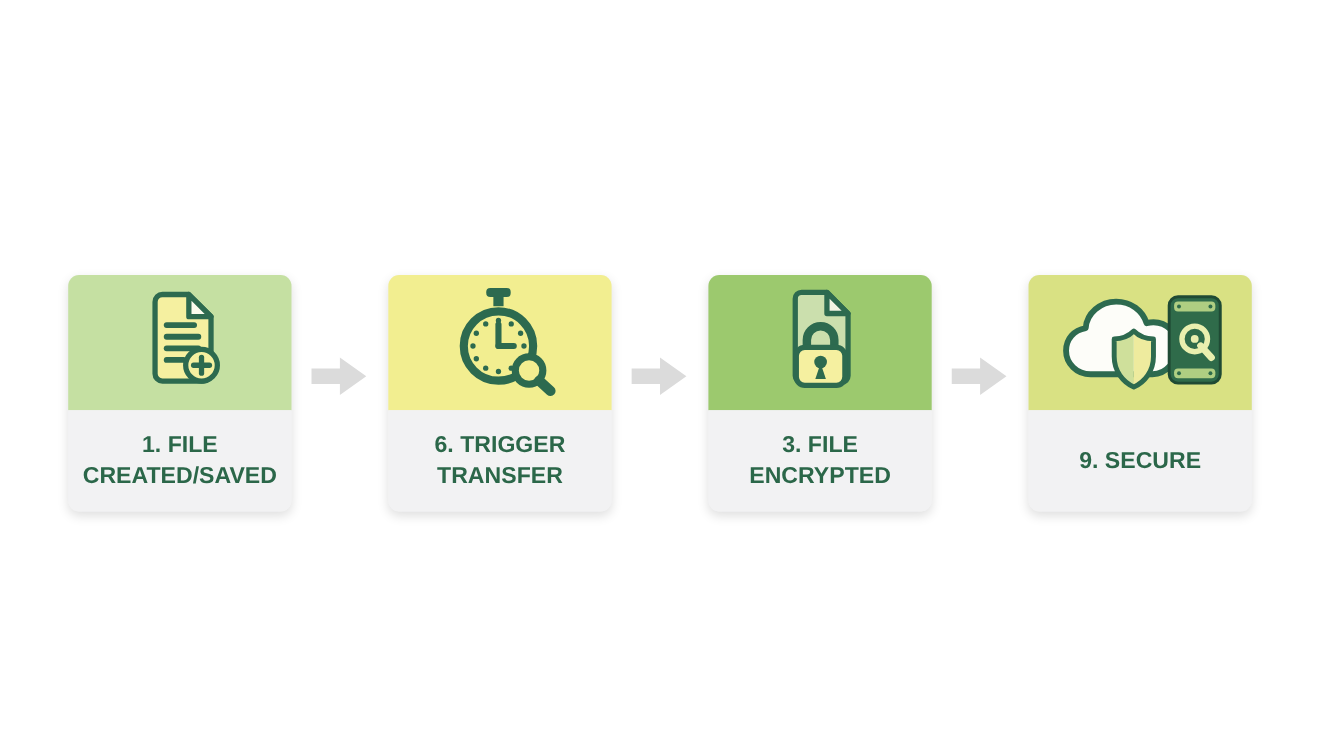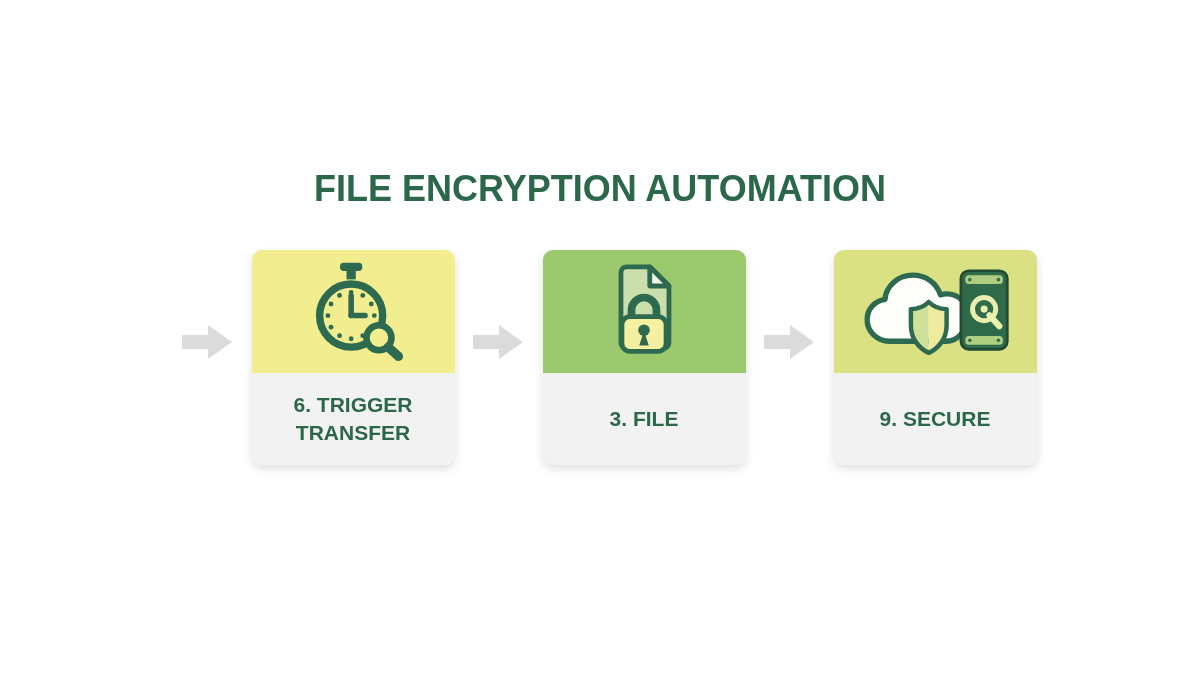--- a/index.html
+++ b/index.html
@@ -40,24 +40,46 @@
     font-weight:bold; font-size:21px; line-height:28px;
     color:#2B6749; text-align:center; white-space:nowrap;
   }
   .arrow { margin:73px 18px 0 18px; flex:0 0 auto; }
 </style>
 </head>
 <body>
 
 <div class="canvas">
 
-  <h1 class="title">FILE ENCRYPTION AUTOMATION</h1>
 
   <div class="flow">
 
+    <div class="card">
+      <div class="card-top" style="background-color: rgb(197, 224, 162);">
+        <span>
+          <svg width="96" height="96" viewBox="0 0 100 100">
+            <path d="M33 7 H58 L79 28 V82 a7 7 0 0 1 -7 7 H33 a7 7 0 0 1 -7 -7 V14 a7 7 0 0 1 7 -7 Z" fill="#F5F0A0" stroke="#2D6A4F" stroke-width="5" stroke-linejoin="round"></path>
+            <path d="M58 7 L79 28 H58 Z" fill="#FBFCEE" stroke="#2D6A4F" stroke-width="5" stroke-linejoin="round"></path>
+            <g stroke="#2D6A4F" stroke-width="5.5" stroke-linecap="round">
+              <line x1="37" y1="36" x2="63" y2="36"></line>
+              <line x1="37" y1="47" x2="67" y2="47"></line>
+              <line x1="37" y1="58" x2="67" y2="58"></line>
+              <line x1="37" y1="69" x2="53" y2="69"></line>
+            </g>
+            <circle cx="70" cy="74" r="15" fill="#F5F0A0" stroke="#2D6A4F" stroke-width="5"></circle>
+            <line x1="62.5" y1="74" x2="77.5" y2="74" stroke="#2D6A4F" stroke-width="5" stroke-linecap="round"></line>
+            <line x1="70" y1="66.5" x2="70" y2="81.5" stroke="#2D6A4F" stroke-width="5" stroke-linecap="round"></line>
+          </svg>
+        </span>
+      </div>
+      <div class="card-label">
+        <span>1. FILE</span>
+        <span>CREATED/SAVED</span>
+      </div>
+    </div>
 
     <span class="arrow">
       <svg width="52" height="38" viewBox="0 0 52 38">
         <polygon points="0,12 26,12 26,2 50,19 26,36 26,26 0,26" fill="#DBDBDB"></polygon>
       </svg>
     </span>
 
     <div class="card">
       <div class="card-top" style="background-color: rgb(242, 238, 144);">
         <span>
@@ -106,20 +128,21 @@
             <path d="M56 5 L76 25 H56 Z" fill="#F2F5E3" stroke="#2D6A4F" stroke-width="5" stroke-linejoin="round"></path>
             <path d="M37 61 V50 a13 13 0 0 1 26 0 V61" fill="none" stroke="#2D6A4F" stroke-width="8"></path>
             <rect x="27" y="57" width="46" height="36" rx="8" fill="#F5F0A0" stroke="#2D6A4F" stroke-width="5"></rect>
             <circle cx="50" cy="71" r="6" fill="#2D6A4F"></circle>
             <path d="M50 72 L45 87 H55 Z" fill="#2D6A4F"></path>
           </svg>
         </span>
       </div>
       <div class="card-label">
         <span>3. FILE</span>
+        <span>ENCRYPTED</span>
       </div>
     </div>
 
     <span class="arrow">
       <svg width="52" height="38" viewBox="0 0 52 38">
         <polygon points="0,12 26,12 26,2 50,19 26,36 26,26 0,26" fill="#DBDBDB"></polygon>
       </svg>
     </span>
 
     <div class="card">

